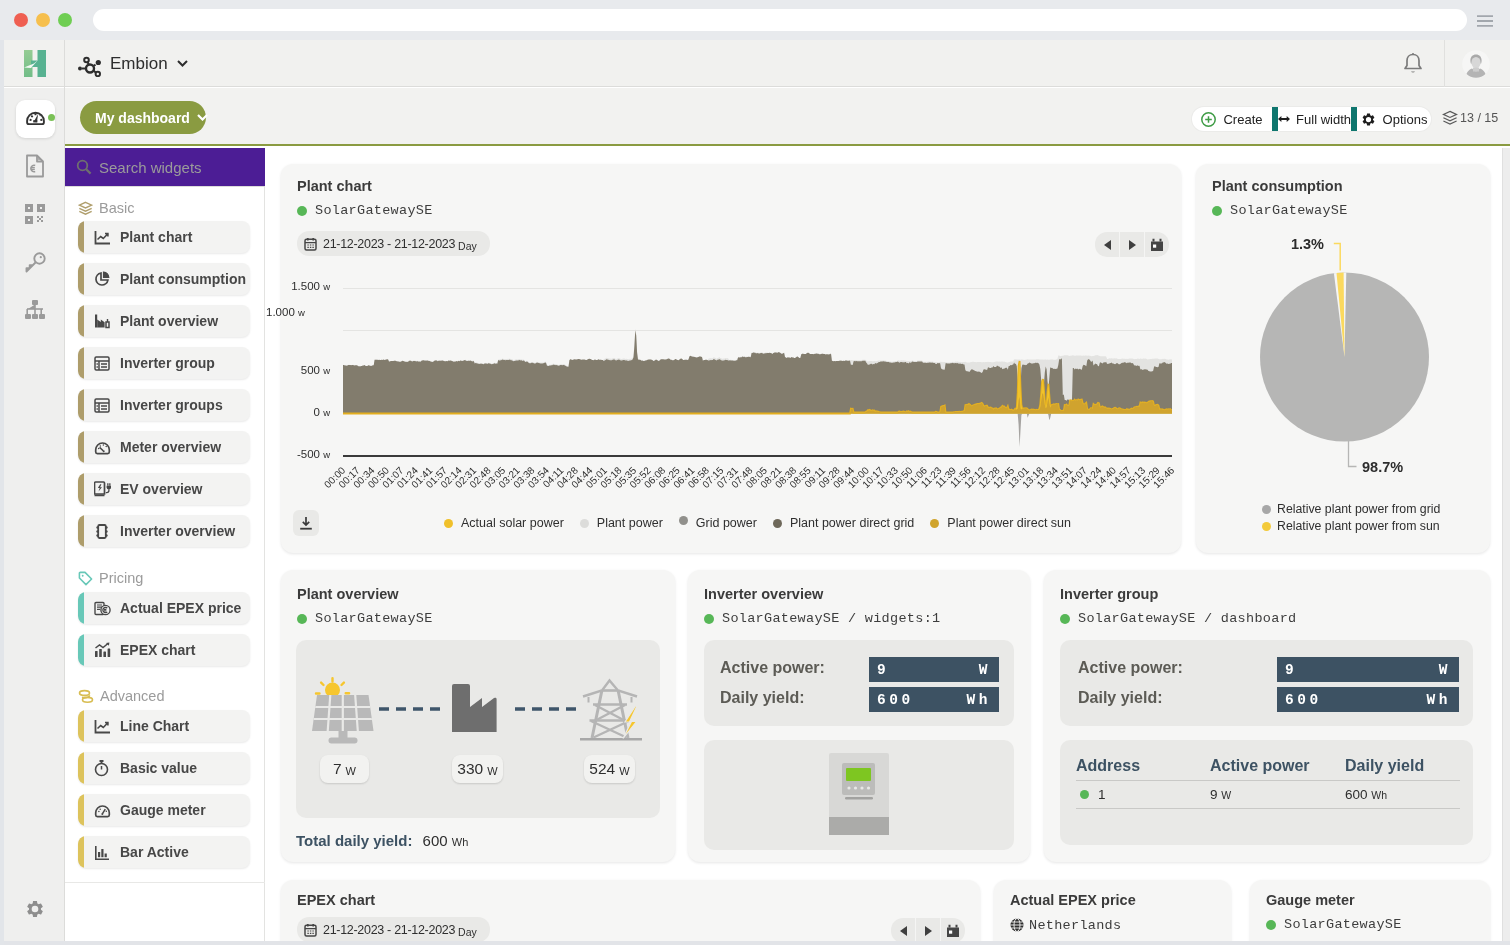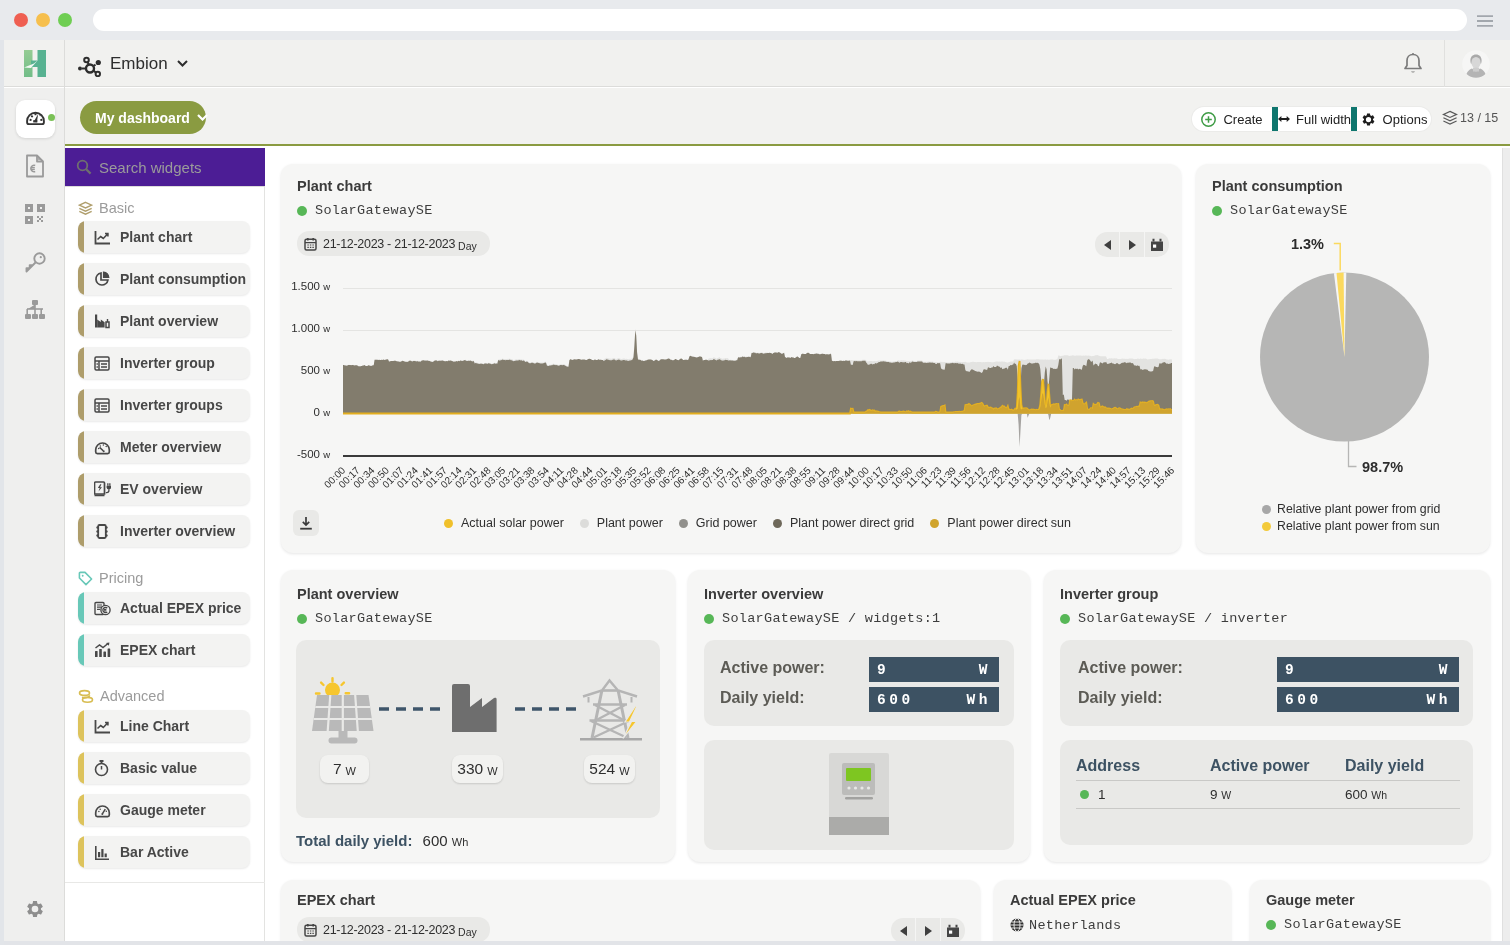--- a/index.html
+++ b/index.html
@@ -421,21 +421,21 @@
     </div>
     <div class="nseg">
       <svg width="14" height="14" viewBox="0 0 14 14">
         <path d="M1 3.5h12V13H1z" fill="#454545"></path>
         <path d="M3.5.8v2.6M10.5.8v2.6" stroke="#454545" stroke-width="2"></path>
         <rect x="3" y="6.5" width="3.2" height="3.2" fill="#fff"></rect>
       </svg>
     </div>
   </div>
 <div class="abs" style="left:266px;top:280px;width:64px;text-align:right;font-size:11.5px;color:#2e2e2e">1.500 <span style="font-size:9.5px">w</span></div>
-<div class="abs" style="left:266px;top:322px;width:64px;text-align:right;font-size:11.5px;color:#2e2e2e">1.000 <span style="font-size:9.5px">w</span></div>
+<div class="abs" style="left:266px;top:306px;width:64px;font-size:11.5px;color:#2e2e2e">1.000 <span style="font-size:9.5px">w</span></div>
 <div class="abs" style="left:266px;top:364px;width:64px;text-align:right;font-size:11.5px;color:#2e2e2e">500 <span style="font-size:9.5px">w</span></div>
 <div class="abs" style="left:266px;top:406px;width:64px;text-align:right;font-size:11.5px;color:#2e2e2e">0 <span style="font-size:9.5px">w</span></div>
 <div class="abs" style="left:266px;top:448px;width:64px;text-align:right;font-size:11.5px;color:#2e2e2e">-500 <span style="font-size:9.5px">w</span></div>
 <div class="abs" style="left:343px;top:287.5px;width:829px;height:1px;background:#e4e4e2"></div>
 <div class="abs" style="left:343px;top:329.5px;width:829px;height:1px;background:#e4e4e2"></div>
 <div class="abs" style="left:343px;top:371.5px;width:829px;height:1px;background:#e4e4e2"></div>
 <div class="abs" style="left:343px;top:455px;width:829px;height:1.5px;background:#3a3a3a"></div>
 <svg class="abs" style="left:343px;top:278px" width="831" height="180" viewBox="0 0 831 180">
     <path d="M0.0,135.5 L0.0,86.8 L0.9,86.9 L1.8,87.2 L2.7,87.4 L3.6,87.6 L4.5,87.3 L5.4,86.8 L6.3,86.7 L7.2,86.9 L8.1,87.1 L9.0,86.9 L9.9,86.7 L10.8,87.1 L11.7,87.2 L12.6,87.0 L13.5,87.1 L14.4,87.2 L15.3,88.0 L16.2,87.9 L17.1,88.3 L18.0,87.9 L18.9,88.0 L19.8,87.4 L20.7,87.3 L21.6,87.0 L22.6,87.8 L23.5,88.0 L24.4,88.0 L25.3,87.2 L26.2,87.5 L27.1,87.6 L28.0,87.9 L28.9,87.7 L29.8,87.3 L30.7,87.3 L31.6,81.7 L32.5,81.8 L33.4,81.7 L34.3,81.7 L35.2,81.9 L36.1,81.8 L37.0,82.1 L37.9,82.1 L38.8,81.7 L39.7,81.8 L40.6,81.6 L41.5,81.9 L42.4,81.7 L43.3,81.4 L44.2,81.2 L45.1,81.3 L46.0,83.3 L46.9,83.4 L47.8,83.1 L48.7,82.9 L49.6,83.1 L50.5,82.8 L51.4,82.6 L52.3,82.8 L53.2,82.9 L54.1,83.5 L55.0,83.2 L55.9,83.6 L56.8,83.7 L57.7,83.8 L58.6,83.2 L59.5,82.7 L60.4,83.0 L61.3,83.1 L62.2,83.2 L63.1,83.4 L64.0,83.3 L64.9,83.5 L65.9,82.6 L66.8,82.3 L67.7,82.3 L68.6,82.8 L69.5,83.1 L70.4,82.5 L71.3,82.6 L72.2,82.6 L73.1,82.9 L74.0,82.8 L74.9,82.8 L75.8,83.2 L76.7,83.2 L77.6,83.2 L78.5,82.2 L79.4,82.0 L80.3,81.9 L81.2,82.0 L82.1,82.3 L83.0,82.0 L83.9,82.2 L84.8,81.9 L85.7,82.6 L86.6,82.5 L87.5,83.1 L88.4,83.3 L89.3,83.5 L90.2,83.3 L91.1,82.7 L92.0,82.0 L92.9,82.0 L93.8,82.2 L94.7,82.8 L95.6,82.4 L96.5,82.3 L97.4,82.4 L98.3,82.3 L99.2,82.1 L100.1,82.3 L101.0,83.0 L101.9,83.2 L102.8,83.2 L103.7,83.1 L104.6,83.2 L105.5,82.6 L106.4,82.7 L107.3,82.4 L108.2,82.8 L109.2,82.9 L110.1,83.5 L111.0,83.7 L111.9,83.5 L112.8,83.6 L113.7,83.0 L114.6,83.6 L115.5,82.8 L116.4,83.3 L117.3,82.6 L118.2,82.7 L119.1,82.9 L120.0,82.8 L120.9,82.4 L121.8,82.0 L122.7,81.8 L123.6,82.3 L124.5,82.5 L125.4,82.1 L126.3,82.3 L127.2,82.0 L128.1,82.5 L129.0,82.5 L129.9,82.9 L130.8,82.3 L131.7,84.9 L132.6,84.3 L133.5,84.6 L134.4,84.8 L135.3,85.1 L136.2,85.3 L137.1,85.1 L138.0,85.1 L138.9,85.1 L139.8,85.4 L140.7,85.6 L141.6,85.0 L142.5,84.8 L143.4,84.9 L144.3,85.3 L145.2,84.7 L146.1,84.8 L147.0,84.9 L147.9,85.5 L148.8,85.6 L149.7,85.3 L150.6,85.2 L151.5,84.6 L152.4,85.1 L153.4,84.9 L154.3,85.1 L155.2,81.4 L156.1,81.3 L157.0,81.5 L157.9,81.1 L158.8,80.9 L159.7,80.5 L160.6,80.9 L161.5,80.9 L162.4,81.1 L163.3,80.9 L164.2,80.9 L165.1,80.8 L166.0,80.9 L166.9,80.5 L167.8,81.2 L168.7,81.1 L169.6,81.6 L170.5,82.2 L171.4,82.0 L172.3,81.6 L173.2,81.2 L174.1,81.4 L175.0,81.4 L175.9,81.1 L176.8,81.0 L177.7,81.4 L178.6,81.2 L179.5,81.8 L180.4,81.4 L181.3,82.0 L182.2,83.2 L183.1,82.9 L184.0,82.7 L184.9,83.2 L185.8,84.2 L186.7,84.4 L187.6,84.4 L188.5,83.9 L189.4,83.9 L190.3,84.1 L191.2,84.7 L192.1,84.8 L193.0,84.4 L193.9,83.8 L194.8,83.9 L195.7,84.2 L196.7,84.5 L197.6,84.6 L198.5,84.6 L199.4,84.6 L200.3,84.5 L201.2,84.2 L202.1,83.6 L203.0,84.0 L203.9,86.7 L204.8,87.1 L205.7,87.0 L206.6,86.8 L207.5,86.7 L208.4,86.4 L209.3,86.4 L210.2,85.6 L211.1,86.1 L212.0,85.9 L212.9,86.5 L213.8,86.1 L214.7,86.8 L215.6,86.9 L216.5,86.7 L217.4,86.3 L218.3,86.1 L219.2,86.4 L220.1,86.1 L221.0,86.1 L221.9,86.6 L222.8,87.2 L223.7,87.7 L224.6,88.0 L225.5,88.0 L226.4,82.2 L227.3,81.3 L228.2,81.5 L229.1,82.1 L230.0,81.8 L230.9,81.4 L231.8,81.2 L232.7,81.5 L233.6,81.5 L234.5,81.3 L235.4,81.1 L236.3,81.1 L237.2,81.6 L238.1,81.6 L239.0,81.9 L239.9,81.3 L240.9,81.8 L241.8,81.6 L242.7,81.9 L243.6,82.0 L244.5,81.4 L245.4,81.0 L246.3,80.8 L247.2,81.0 L248.1,81.3 L249.0,82.0 L249.9,82.1 L250.8,82.2 L251.7,81.5 L252.6,81.8 L253.5,81.9 L254.4,82.0 L255.3,81.3 L256.2,81.8 L257.1,81.8 L258.0,81.7 L258.9,81.9 L259.8,82.0 L260.7,81.4 L261.6,80.8 L262.5,80.5 L263.4,79.7 L264.3,79.9 L265.2,80.2 L266.1,80.4 L267.0,80.6 L267.9,80.7 L268.8,80.8 L269.7,80.3 L270.6,80.1 L271.5,80.1 L272.4,80.7 L273.3,81.0 L274.2,80.5 L275.1,80.2 L276.0,80.0 L276.9,80.6 L277.8,81.0 L278.7,81.1 L279.6,80.7 L280.5,80.5 L281.4,80.6 L282.3,80.9 L283.2,80.8 L284.2,81.1 L285.1,81.1 L286.0,81.4 L286.9,80.7 L287.8,80.9 L288.7,80.5 L289.6,80.1 L290.5,77.8 L291.4,66.5 L292.3,50.6 L293.2,55.9 L294.1,73.1 L295.0,80.0 L295.9,81.7 L296.8,81.6 L297.7,81.8 L298.6,82.6 L299.5,82.5 L300.4,82.8 L301.3,82.8 L302.2,82.5 L303.1,82.4 L304.0,81.8 L304.9,81.7 L305.8,81.4 L306.7,81.6 L307.6,81.4 L308.5,81.6 L309.4,81.9 L310.3,82.8 L311.2,82.7 L312.1,82.2 L313.0,81.5 L313.9,81.8 L314.8,82.4 L315.7,83.0 L316.6,82.6 L317.5,81.5 L318.4,81.3 L319.3,81.3 L320.2,81.3 L321.1,81.4 L322.0,81.4 L322.9,81.4 L323.8,81.2 L324.7,80.7 L325.6,80.5 L326.5,80.7 L327.5,81.7 L328.4,81.7 L329.3,82.3 L330.2,82.2 L331.1,82.1 L332.0,81.3 L332.9,81.0 L333.8,81.7 L334.7,82.0 L335.6,82.2 L336.5,81.5 L337.4,80.8 L338.3,80.5 L339.2,80.9 L340.1,81.9 L341.0,81.9 L341.9,81.8 L342.8,81.8 L343.7,81.7 L344.6,82.0 L345.5,81.4 L346.4,78.4 L347.3,77.8 L348.2,78.2 L349.1,78.4 L350.0,78.7 L350.9,78.7 L351.8,78.9 L352.7,79.2 L353.6,79.5 L354.5,79.2 L355.4,78.9 L356.3,78.4 L357.2,78.4 L358.1,78.8 L359.0,79.1 L359.9,82.7 L360.8,82.1 L361.7,82.0 L362.6,81.8 L363.5,81.8 L364.4,82.1 L365.3,80.8 L366.2,80.6 L367.1,80.1 L368.0,80.4 L368.9,80.2 L369.8,80.2 L370.7,79.3 L371.7,79.8 L372.6,80.0 L373.5,80.7 L374.4,79.9 L375.3,79.9 L376.2,79.1 L377.1,80.0 L378.0,79.9 L378.9,80.8 L379.8,80.7 L380.7,80.5 L381.6,80.4 L382.5,80.0 L383.4,80.2 L384.3,80.1 L385.2,80.5 L386.1,82.1 L387.0,81.8 L387.9,81.8 L388.8,81.9 L389.7,82.0 L390.6,82.1 L391.5,82.3 L392.4,82.2 L393.3,81.7 L394.2,81.7 L395.1,78.7 L396.0,79.1 L396.9,78.9 L397.8,78.7 L398.7,78.7 L399.6,78.0 L400.5,78.4 L401.4,78.2 L402.3,78.7 L403.2,78.6 L404.1,78.6 L405.0,78.6 L405.9,78.2 L406.8,78.4 L407.7,78.6 L408.6,74.6 L409.5,74.5 L410.4,74.0 L411.3,74.2 L412.2,74.2 L413.1,75.0 L414.0,74.5 L415.0,74.8 L415.9,74.8 L416.8,75.0 L417.7,74.4 L418.6,74.3 L419.5,74.6 L420.4,75.2 L421.3,75.0 L422.2,74.6 L423.1,74.6 L424.0,74.5 L424.9,74.5 L425.8,75.0 L426.7,74.7 L427.6,75.1 L428.5,75.2 L429.4,75.9 L430.3,75.1 L431.2,74.8 L432.1,74.2 L433.0,74.8 L433.9,74.6 L434.8,74.7 L435.7,74.1 L436.6,74.5 L437.5,74.9 L438.4,75.7 L439.3,75.8 L440.2,75.2 L441.1,74.7 L442.0,79.0 L442.9,79.6 L443.8,79.9 L444.7,79.2 L445.6,79.6 L446.5,79.4 L447.4,80.1 L448.3,79.0 L449.2,79.5 L450.1,79.2 L451.0,80.0 L451.9,79.9 L452.8,79.5 L453.7,78.8 L454.6,78.6 L455.5,79.3 L456.4,80.0 L457.3,80.0 L458.3,76.3 L459.2,75.8 L460.1,75.7 L461.0,76.0 L461.9,76.0 L462.8,76.0 L463.7,75.3 L464.6,74.8 L465.5,74.8 L466.4,75.4 L467.3,75.9 L468.2,76.1 L469.1,76.1 L470.0,76.1 L470.9,76.2 L471.8,75.8 L472.7,75.8 L473.6,75.4 L474.5,75.7 L475.4,75.8 L476.3,76.2 L477.2,76.2 L478.1,76.1 L479.0,75.8 L479.9,75.8 L480.8,76.0 L481.7,76.0 L482.6,76.4 L483.5,76.2 L484.4,76.3 L485.3,76.5 L486.2,76.3 L487.1,76.2 L488.0,75.6 L488.9,82.8 L489.8,82.9 L490.7,83.2 L491.6,83.1 L492.5,83.2 L493.4,82.9 L494.3,83.0 L495.2,82.8 L496.1,82.8 L497.0,82.5 L497.9,82.7 L498.8,82.6 L499.7,83.0 L500.6,82.8 L501.5,82.8 L502.5,82.3 L503.4,82.3 L504.3,82.6 L505.2,82.7 L506.1,82.6 L507.0,82.3 L507.9,82.1 L508.8,82.1 L509.7,82.2 L510.6,82.3 L511.5,82.1 L512.4,82.1 L513.3,82.1 L514.2,82.3 L515.1,82.3 L516.0,82.3 L516.9,82.2 L517.8,82.2 L518.7,82.1 L519.6,81.8 L520.5,81.8 L521.4,81.7 L522.3,81.7 L523.2,82.4 L524.1,83.3 L525.0,83.4 L525.9,83.3 L526.8,82.9 L527.7,83.1 L528.6,83.0 L529.5,83.2 L530.4,83.2 L531.3,83.1 L532.2,83.3 L533.1,83.3 L534.0,83.1 L534.9,82.8 L535.8,82.5 L536.7,82.5 L537.6,82.4 L538.5,82.5 L539.4,82.4 L540.3,82.3 L541.2,82.5 L542.1,82.6 L543.0,82.8 L543.9,82.9 L544.8,82.9 L545.8,83.0 L546.7,83.4 L547.6,83.5 L548.5,83.8 L549.4,83.7 L550.3,83.4 L551.2,83.5 L552.1,83.1 L553.0,83.0 L553.9,83.0 L554.8,82.5 L555.7,82.3 L556.6,82.7 L557.5,82.5 L558.4,82.3 L559.3,82.5 L560.2,82.2 L561.1,82.4 L562.0,82.6 L562.9,82.8 L563.8,83.0 L564.7,82.9 L565.6,83.1 L566.5,83.1 L567.4,82.9 L568.3,82.9 L569.2,82.6 L570.1,82.7 L571.0,82.9 L571.9,83.0 L572.8,83.1 L573.7,82.9 L574.6,82.6 L575.5,82.5 L576.4,82.6 L577.3,82.5 L578.2,82.5 L579.1,82.6 L580.0,83.8 L580.9,83.7 L581.8,83.8 L582.7,83.8 L583.6,83.8 L584.5,83.8 L585.4,83.6 L586.3,83.6 L587.2,83.5 L588.1,83.7 L589.1,83.6 L590.0,83.7 L590.9,84.1 L591.8,83.9 L592.7,84.1 L593.6,84.3 L594.5,84.0 L595.4,84.3 L596.3,84.0 L597.2,83.8 L598.1,84.0 L599.0,83.8 L599.9,84.2 L600.8,83.9 L601.7,83.9 L602.6,84.3 L603.5,84.2 L604.4,84.5 L605.3,84.5 L606.2,84.4 L607.1,84.4 L608.0,84.1 L608.9,84.3 L609.8,83.8 L610.7,84.0 L611.6,83.9 L612.5,83.5 L613.4,83.7 L614.3,83.5 L615.2,83.7 L616.1,83.9 L617.0,83.8 L617.9,84.0 L618.8,84.3 L619.7,84.0 L620.6,84.1 L621.5,84.1 L622.4,83.8 L623.3,84.3 L624.2,84.5 L625.1,84.5 L626.0,84.6 L626.9,84.4 L627.8,84.0 L628.7,84.0 L629.6,83.8 L630.5,83.8 L631.4,84.1 L632.3,84.0 L633.3,84.2 L634.2,84.1 L635.1,83.9 L636.0,83.9 L636.9,84.0 L637.8,84.1 L638.7,84.3 L639.6,84.2 L640.5,84.0 L641.4,84.2 L642.3,83.9 L643.2,83.9 L644.1,84.0 L645.0,83.7 L645.9,83.9 L646.8,84.0 L647.7,83.9 L648.6,84.2 L649.5,84.2 L650.4,84.2 L651.3,84.0 L652.2,83.7 L653.1,83.6 L654.0,83.4 L654.9,83.6 L655.8,83.8 L656.7,83.6 L657.6,83.8 L658.5,83.4 L659.4,83.4 L660.3,83.8 L661.2,83.6 L662.1,84.0 L663.0,84.1 L663.9,84.4 L664.8,84.4 L665.7,84.2 L666.6,84.1 L667.5,83.5 L668.4,83.4 L669.3,83.5 L670.2,83.5 L671.1,81.2 L672.0,81.5 L672.9,81.3 L673.8,81.4 L674.7,81.5 L675.6,81.4 L676.6,81.6 L677.5,81.8 L678.4,81.5 L679.3,81.6 L680.2,81.8 L681.1,81.9 L682.0,81.7 L682.9,81.8 L683.8,81.6 L684.7,81.3 L685.6,81.5 L686.5,81.4 L687.4,81.5 L688.3,81.6 L689.2,81.6 L690.1,81.5 L691.0,81.6 L691.9,81.5 L692.8,81.4 L693.7,81.3 L694.6,81.2 L695.5,81.3 L696.4,81.4 L697.3,81.4 L698.2,81.5 L699.1,81.5 L700.0,81.5 L700.9,81.8 L701.8,81.6 L702.7,81.6 L703.6,81.7 L704.5,81.4 L705.4,81.7 L706.3,81.7 L707.2,81.6 L708.1,81.6 L709.0,81.2 L709.9,81.4 L710.8,81.7 L711.7,81.7 L712.6,81.8 L713.5,81.3 L714.4,81.0 L715.3,77.5 L716.2,77.4 L717.1,77.9 L718.0,78.2 L718.9,77.7 L719.8,77.8 L720.8,77.5 L721.7,77.2 L722.6,77.3 L723.5,77.3 L724.4,77.3 L725.3,77.5 L726.2,78.0 L727.1,77.8 L728.0,77.8 L728.9,77.5 L729.8,77.3 L730.7,77.5 L731.6,77.8 L732.5,77.7 L733.4,77.6 L734.3,77.5 L735.2,77.4 L736.1,77.5 L737.0,77.5 L737.9,77.4 L738.8,77.7 L739.7,77.8 L740.6,77.5 L741.5,77.7 L742.4,77.5 L743.3,77.5 L744.2,77.7 L745.1,77.5 L746.0,77.7 L746.9,77.8 L747.8,78.1 L748.7,78.3 L749.6,78.0 L750.5,78.1 L751.4,77.8 L752.3,77.2 L753.2,77.2 L754.1,77.0 L755.0,77.3 L755.9,77.8 L756.8,78.1 L757.7,78.3 L758.6,78.3 L759.5,78.3 L760.4,78.2 L761.3,78.3 L762.2,78.3 L763.1,78.4 L764.1,81.1 L765.0,81.0 L765.9,80.6 L766.8,80.3 L767.7,80.4 L768.6,80.3 L769.5,80.6 L770.4,80.5 L771.3,80.2 L772.2,80.4 L773.1,80.3 L774.0,80.6 L774.9,81.1 L775.8,81.1 L776.7,80.9 L777.6,80.9 L778.5,80.7 L779.4,80.4 L780.3,80.7 L781.2,80.7 L782.1,80.7 L783.0,80.9 L783.9,80.8 L784.8,81.0 L785.7,80.7 L786.6,80.6 L787.5,80.4 L788.4,80.4 L789.3,80.6 L790.2,80.7 L791.1,81.2 L792.0,81.0 L792.9,81.0 L793.8,81.0 L794.7,80.6 L795.6,80.8 L796.5,80.9 L797.4,80.6 L798.3,80.7 L799.2,80.9 L800.1,80.6 L801.0,80.6 L801.9,80.8 L802.8,80.6 L803.7,81.1 L804.6,81.4 L805.5,81.3 L806.4,81.2 L807.4,81.1 L808.3,81.0 L809.2,80.8 L810.1,80.8 L811.0,80.7 L811.9,80.5 L812.8,80.6 L813.7,80.6 L814.6,80.6 L815.5,81.0 L816.4,81.2 L817.3,81.3 L818.2,81.3 L819.1,81.0 L820.0,80.7 L820.9,80.9 L821.8,80.8 L822.7,81.0 L823.6,81.4 L824.5,81.5 L825.4,81.7 L826.3,81.6 L827.2,81.3 L828.1,81.4 L829.0,81.3 L829.0,135.5 Z" fill="#e3e3e1"></path>
     <path d="M0.0,135.5 L0.0,135.5 L0.9,135.5 L1.8,135.5 L2.7,135.5 L3.6,135.5 L4.5,135.5 L5.4,135.5 L6.3,135.5 L7.2,135.5 L8.1,135.5 L9.0,135.5 L9.9,135.5 L10.8,135.5 L11.7,135.5 L12.6,135.5 L13.5,135.5 L14.4,135.5 L15.3,135.5 L16.2,135.5 L17.1,135.5 L18.0,135.5 L18.9,135.5 L19.8,135.5 L20.7,135.5 L21.6,135.5 L22.6,135.5 L23.5,135.5 L24.4,135.5 L25.3,135.5 L26.2,135.5 L27.1,135.5 L28.0,135.5 L28.9,135.5 L29.8,135.5 L30.7,135.5 L31.6,135.5 L32.5,135.5 L33.4,135.5 L34.3,135.5 L35.2,135.5 L36.1,135.5 L37.0,135.5 L37.9,135.5 L38.8,135.5 L39.7,135.5 L40.6,135.5 L41.5,135.5 L42.4,135.5 L43.3,135.5 L44.2,135.5 L45.1,135.5 L46.0,135.5 L46.9,135.5 L47.8,135.5 L48.7,135.5 L49.6,135.5 L50.5,135.5 L51.4,135.5 L52.3,135.5 L53.2,135.5 L54.1,135.5 L55.0,135.5 L55.9,135.5 L56.8,135.5 L57.7,135.5 L58.6,135.5 L59.5,135.5 L60.4,135.5 L61.3,135.5 L62.2,135.5 L63.1,135.5 L64.0,135.5 L64.9,135.5 L65.9,135.5 L66.8,135.5 L67.7,135.5 L68.6,135.5 L69.5,135.5 L70.4,135.5 L71.3,135.5 L72.2,135.5 L73.1,135.5 L74.0,135.5 L74.9,135.5 L75.8,135.5 L76.7,135.5 L77.6,135.5 L78.5,135.5 L79.4,135.5 L80.3,135.5 L81.2,135.5 L82.1,135.5 L83.0,135.5 L83.9,135.5 L84.8,135.5 L85.7,135.5 L86.6,135.5 L87.5,135.5 L88.4,135.5 L89.3,135.5 L90.2,135.5 L91.1,135.5 L92.0,135.5 L92.9,135.5 L93.8,135.5 L94.7,135.5 L95.6,135.5 L96.5,135.5 L97.4,135.5 L98.3,135.5 L99.2,135.5 L100.1,135.5 L101.0,135.5 L101.9,135.5 L102.8,135.5 L103.7,135.5 L104.6,135.5 L105.5,135.5 L106.4,135.5 L107.3,135.5 L108.2,135.5 L109.2,135.5 L110.1,135.5 L111.0,135.5 L111.9,135.5 L112.8,135.5 L113.7,135.5 L114.6,135.5 L115.5,135.5 L116.4,135.5 L117.3,135.5 L118.2,135.5 L119.1,135.5 L120.0,135.5 L120.9,135.5 L121.8,135.5 L122.7,135.5 L123.6,135.5 L124.5,135.5 L125.4,135.5 L126.3,135.5 L127.2,135.5 L128.1,135.5 L129.0,135.5 L129.9,135.5 L130.8,135.5 L131.7,135.5 L132.6,135.5 L133.5,135.5 L134.4,135.5 L135.3,135.5 L136.2,135.5 L137.1,135.5 L138.0,135.5 L138.9,135.5 L139.8,135.5 L140.7,135.5 L141.6,135.5 L142.5,135.5 L143.4,135.5 L144.3,135.5 L145.2,135.5 L146.1,135.5 L147.0,135.5 L147.9,135.5 L148.8,135.5 L149.7,135.5 L150.6,135.5 L151.5,135.5 L152.4,135.5 L153.4,135.5 L154.3,135.5 L155.2,135.5 L156.1,135.5 L157.0,135.5 L157.9,135.5 L158.8,135.5 L159.7,135.5 L160.6,135.5 L161.5,135.5 L162.4,135.5 L163.3,135.5 L164.2,135.5 L165.1,135.5 L166.0,135.5 L166.9,135.5 L167.8,135.5 L168.7,135.5 L169.6,135.5 L170.5,135.5 L171.4,135.5 L172.3,135.5 L173.2,135.5 L174.1,135.5 L175.0,135.5 L175.9,135.5 L176.8,135.5 L177.7,135.5 L178.6,135.5 L179.5,135.5 L180.4,135.5 L181.3,135.5 L182.2,135.5 L183.1,135.5 L184.0,135.5 L184.9,135.5 L185.8,135.5 L186.7,135.5 L187.6,135.5 L188.5,135.5 L189.4,135.5 L190.3,135.5 L191.2,135.5 L192.1,135.5 L193.0,135.5 L193.9,135.5 L194.8,135.5 L195.7,135.5 L196.7,135.5 L197.6,135.5 L198.5,135.5 L199.4,135.5 L200.3,135.5 L201.2,135.5 L202.1,135.5 L203.0,135.5 L203.9,135.5 L204.8,135.5 L205.7,135.5 L206.6,135.5 L207.5,135.5 L208.4,135.5 L209.3,135.5 L210.2,135.5 L211.1,135.5 L212.0,135.5 L212.9,135.5 L213.8,135.5 L214.7,135.5 L215.6,135.5 L216.5,135.5 L217.4,135.5 L218.3,135.5 L219.2,135.5 L220.1,135.5 L221.0,135.5 L221.9,135.5 L222.8,135.5 L223.7,135.5 L224.6,135.5 L225.5,135.5 L226.4,135.5 L227.3,135.5 L228.2,135.5 L229.1,135.5 L230.0,135.5 L230.9,135.5 L231.8,135.5 L232.7,135.5 L233.6,135.5 L234.5,135.5 L235.4,135.5 L236.3,135.5 L237.2,135.5 L238.1,135.5 L239.0,135.5 L239.9,135.5 L240.9,135.5 L241.8,135.5 L242.7,135.5 L243.6,135.5 L244.5,135.5 L245.4,135.5 L246.3,135.5 L247.2,135.5 L248.1,135.5 L249.0,135.5 L249.9,135.5 L250.8,135.5 L251.7,135.5 L252.6,135.5 L253.5,135.5 L254.4,135.5 L255.3,135.5 L256.2,135.5 L257.1,135.5 L258.0,135.5 L258.9,135.5 L259.8,135.5 L260.7,135.5 L261.6,135.5 L262.5,135.5 L263.4,135.5 L264.3,135.5 L265.2,135.5 L266.1,135.5 L267.0,135.5 L267.9,135.5 L268.8,135.5 L269.7,135.5 L270.6,135.5 L271.5,135.5 L272.4,135.5 L273.3,135.5 L274.2,135.5 L275.1,135.5 L276.0,135.5 L276.9,135.5 L277.8,135.5 L278.7,135.5 L279.6,135.5 L280.5,135.5 L281.4,135.5 L282.3,135.5 L283.2,135.5 L284.2,135.5 L285.1,135.5 L286.0,135.5 L286.9,135.5 L287.8,135.5 L288.7,135.5 L289.6,135.5 L290.5,135.5 L291.4,135.5 L292.3,135.5 L293.2,135.5 L294.1,135.5 L295.0,135.5 L295.9,135.5 L296.8,135.5 L297.7,135.5 L298.6,135.5 L299.5,135.5 L300.4,135.5 L301.3,135.5 L302.2,135.5 L303.1,135.5 L304.0,135.5 L304.9,135.5 L305.8,135.5 L306.7,135.5 L307.6,135.5 L308.5,135.5 L309.4,135.5 L310.3,135.5 L311.2,135.5 L312.1,135.5 L313.0,135.5 L313.9,135.5 L314.8,135.5 L315.7,135.5 L316.6,135.5 L317.5,135.5 L318.4,135.5 L319.3,135.5 L320.2,135.5 L321.1,135.5 L322.0,135.5 L322.9,135.5 L323.8,135.5 L324.7,135.5 L325.6,135.5 L326.5,135.5 L327.5,135.5 L328.4,135.5 L329.3,135.5 L330.2,135.5 L331.1,135.5 L332.0,135.5 L332.9,135.5 L333.8,135.5 L334.7,135.5 L335.6,135.5 L336.5,135.5 L337.4,135.5 L338.3,135.5 L339.2,135.5 L340.1,135.5 L341.0,135.5 L341.9,135.5 L342.8,135.5 L343.7,135.5 L344.6,135.5 L345.5,135.5 L346.4,135.5 L347.3,135.5 L348.2,135.5 L349.1,135.5 L350.0,135.5 L350.9,135.5 L351.8,135.5 L352.7,135.5 L353.6,135.5 L354.5,135.5 L355.4,135.5 L356.3,135.5 L357.2,135.5 L358.1,135.5 L359.0,135.5 L359.9,135.5 L360.8,135.5 L361.7,135.5 L362.6,135.5 L363.5,135.5 L364.4,135.5 L365.3,135.5 L366.2,135.5 L367.1,135.5 L368.0,135.5 L368.9,135.5 L369.8,135.5 L370.7,135.5 L371.7,135.5 L372.6,135.5 L373.5,135.5 L374.4,135.5 L375.3,135.5 L376.2,135.5 L377.1,135.5 L378.0,135.5 L378.9,135.5 L379.8,135.5 L380.7,135.5 L381.6,135.5 L382.5,135.5 L383.4,135.5 L384.3,135.5 L385.2,135.5 L386.1,135.5 L387.0,135.5 L387.9,135.5 L388.8,135.5 L389.7,135.5 L390.6,135.5 L391.5,135.5 L392.4,135.5 L393.3,135.5 L394.2,135.5 L395.1,135.5 L396.0,135.5 L396.9,135.5 L397.8,135.5 L398.7,135.5 L399.6,135.5 L400.5,135.5 L401.4,135.5 L402.3,135.5 L403.2,135.5 L404.1,135.5 L405.0,135.5 L405.9,135.5 L406.8,135.5 L407.7,135.5 L408.6,135.5 L409.5,135.5 L410.4,135.5 L411.3,135.5 L412.2,135.5 L413.1,135.5 L414.0,135.5 L415.0,135.5 L415.9,135.5 L416.8,135.5 L417.7,135.5 L418.6,135.5 L419.5,135.5 L420.4,135.5 L421.3,135.5 L422.2,135.5 L423.1,135.5 L424.0,135.5 L424.9,135.5 L425.8,135.5 L426.7,135.5 L427.6,135.5 L428.5,135.5 L429.4,135.5 L430.3,135.5 L431.2,135.5 L432.1,135.5 L433.0,135.5 L433.9,135.5 L434.8,135.5 L435.7,135.5 L436.6,135.5 L437.5,135.5 L438.4,135.5 L439.3,135.5 L440.2,135.5 L441.1,135.5 L442.0,135.5 L442.9,135.5 L443.8,135.5 L444.7,135.5 L445.6,135.5 L446.5,135.5 L447.4,135.5 L448.3,135.5 L449.2,135.5 L450.1,135.5 L451.0,135.5 L451.9,135.5 L452.8,135.5 L453.7,135.5 L454.6,135.5 L455.5,135.5 L456.4,135.5 L457.3,135.5 L458.3,135.5 L459.2,135.5 L460.1,135.5 L461.0,135.5 L461.9,135.5 L462.8,135.5 L463.7,135.5 L464.6,135.5 L465.5,135.5 L466.4,135.5 L467.3,135.5 L468.2,135.5 L469.1,135.5 L470.0,135.5 L470.9,135.5 L471.8,135.5 L472.7,135.5 L473.6,135.5 L474.5,135.5 L475.4,135.5 L476.3,135.5 L477.2,135.5 L478.1,135.5 L479.0,135.5 L479.9,135.5 L480.8,135.5 L481.7,135.5 L482.6,135.5 L483.5,135.5 L484.4,135.5 L485.3,135.5 L486.2,135.5 L487.1,135.5 L488.0,135.5 L488.9,135.5 L489.8,135.5 L490.7,135.5 L491.6,135.5 L492.5,135.5 L493.4,135.5 L494.3,135.5 L495.2,135.5 L496.1,135.5 L497.0,135.5 L497.9,135.5 L498.8,135.5 L499.7,135.5 L500.6,135.5 L501.5,135.5 L502.5,135.5 L503.4,135.5 L504.3,135.5 L505.2,135.5 L506.1,135.5 L507.0,135.5 L507.9,135.5 L508.8,135.5 L509.7,135.5 L510.6,135.5 L511.5,135.5 L512.4,135.5 L513.3,135.5 L514.2,135.5 L515.1,135.5 L516.0,135.5 L516.9,135.5 L517.8,135.5 L518.7,135.5 L519.6,135.5 L520.5,135.5 L521.4,135.5 L522.3,135.5 L523.2,135.5 L524.1,135.5 L525.0,135.5 L525.9,135.5 L526.8,135.5 L527.7,135.5 L528.6,135.5 L529.5,135.5 L530.4,135.5 L531.3,135.5 L532.2,135.5 L533.1,135.5 L534.0,135.5 L534.9,135.5 L535.8,135.5 L536.7,135.5 L537.6,135.5 L538.5,135.5 L539.4,135.5 L540.3,135.5 L541.2,135.5 L542.1,135.5 L543.0,135.5 L543.9,135.5 L544.8,135.5 L545.8,135.5 L546.7,135.5 L547.6,135.5 L548.5,135.5 L549.4,135.5 L550.3,135.5 L551.2,135.5 L552.1,135.5 L553.0,135.5 L553.9,135.5 L554.8,135.5 L555.7,135.5 L556.6,135.5 L557.5,135.5 L558.4,135.5 L559.3,135.5 L560.2,135.5 L561.1,135.5 L562.0,135.5 L562.9,135.5 L563.8,135.5 L564.7,135.5 L565.6,135.5 L566.5,135.5 L567.4,135.5 L568.3,135.5 L569.2,135.5 L570.1,135.5 L571.0,135.5 L571.9,135.5 L572.8,135.5 L573.7,135.5 L574.6,135.5 L575.5,135.5 L576.4,135.5 L577.3,135.5 L578.2,135.5 L579.1,135.5 L580.0,135.5 L580.9,135.5 L581.8,135.5 L582.7,135.5 L583.6,135.5 L584.5,135.5 L585.4,135.5 L586.3,135.5 L587.2,135.5 L588.1,135.5 L589.1,135.5 L590.0,135.5 L590.9,135.5 L591.8,135.5 L592.7,135.5 L593.6,135.5 L594.5,135.5 L595.4,135.5 L596.3,135.5 L597.2,135.5 L598.1,135.5 L599.0,135.5 L599.9,135.5 L600.8,135.5 L601.7,135.5 L602.6,135.5 L603.5,135.5 L604.4,135.5 L605.3,135.5 L606.2,135.5 L607.1,135.5 L608.0,135.5 L608.9,135.5 L609.8,135.5 L610.7,135.5 L611.6,135.5 L612.5,135.5 L613.4,135.5 L614.3,135.5 L615.2,135.5 L616.1,135.5 L617.0,135.5 L617.9,135.5 L618.8,135.5 L619.7,135.5 L620.6,135.5 L621.5,135.5 L622.4,135.5 L623.3,135.5 L624.2,135.5 L625.1,135.5 L626.0,135.5 L626.9,135.5 L627.8,135.5 L628.7,135.5 L629.6,135.5 L630.5,135.5 L631.4,135.5 L632.3,135.5 L633.3,135.5 L634.2,135.5 L635.1,135.5 L636.0,135.5 L636.9,135.5 L637.8,135.5 L638.7,135.5 L639.6,135.5 L640.5,135.5 L641.4,135.5 L642.3,135.5 L643.2,135.5 L644.1,135.5 L645.0,135.5 L645.9,135.5 L646.8,135.5 L647.7,135.5 L648.6,135.5 L649.5,135.5 L650.4,135.5 L651.3,135.5 L652.2,135.5 L653.1,135.5 L654.0,135.5 L654.9,135.5 L655.8,135.5 L656.7,135.5 L657.6,135.5 L658.5,135.5 L659.4,135.5 L660.3,135.5 L661.2,135.5 L662.1,135.5 L663.0,135.5 L663.9,135.5 L664.8,135.5 L665.7,135.5 L666.6,135.5 L667.5,135.5 L668.4,135.5 L669.3,135.5 L670.2,135.5 L671.1,135.5 L672.0,135.5 L672.9,135.5 L673.8,135.5 L674.7,136.1 L675.6,146.6 L676.6,168.9 L677.5,152.3 L678.4,136.9 L679.3,135.5 L680.2,135.5 L681.1,135.5 L682.0,135.5 L682.9,135.5 L683.8,135.8 L684.7,139.7 L685.6,137.3 L686.5,135.5 L687.4,135.5 L688.3,135.5 L689.2,135.5 L690.1,135.5 L691.0,135.5 L691.9,135.5 L692.8,135.5 L693.7,135.5 L694.6,135.5 L695.5,135.5 L696.4,135.5 L697.3,135.5 L698.2,135.5 L699.1,135.5 L700.0,135.5 L700.9,135.5 L701.8,135.5 L702.7,135.5 L703.6,135.5 L704.5,135.5 L705.4,136.7 L706.3,142.3 L707.2,140.1 L708.1,135.9 L709.0,135.5 L709.9,135.5 L710.8,135.5 L711.7,135.5 L712.6,135.5 L713.5,135.5 L714.4,135.5 L715.3,135.5 L716.2,135.5 L717.1,135.5 L718.0,135.5 L718.9,135.5 L719.8,135.5 L720.8,135.5 L721.7,135.5 L722.6,135.5 L723.5,135.5 L724.4,135.5 L725.3,135.5 L726.2,135.5 L727.1,135.5 L728.0,135.5 L728.9,135.5 L729.8,135.5 L730.7,135.5 L731.6,135.5 L732.5,135.5 L733.4,135.5 L734.3,135.5 L735.2,135.5 L736.1,135.5 L737.0,135.5 L737.9,135.5 L738.8,135.5 L739.7,135.5 L740.6,135.5 L741.5,135.5 L742.4,135.5 L743.3,135.5 L744.2,135.5 L745.1,135.5 L746.0,135.5 L746.9,135.5 L747.8,135.5 L748.7,135.5 L749.6,135.5 L750.5,135.5 L751.4,135.5 L752.3,135.5 L753.2,135.5 L754.1,135.5 L755.0,135.5 L755.9,135.5 L756.8,135.5 L757.7,135.5 L758.6,135.5 L759.5,135.5 L760.4,135.5 L761.3,135.5 L762.2,135.5 L763.1,135.5 L764.1,135.5 L765.0,135.5 L765.9,135.5 L766.8,135.5 L767.7,135.5 L768.6,135.5 L769.5,135.5 L770.4,135.5 L771.3,135.5 L772.2,135.5 L773.1,135.5 L774.0,135.5 L774.9,135.5 L775.8,135.5 L776.7,135.5 L777.6,135.5 L778.5,135.5 L779.4,135.5 L780.3,135.5 L781.2,135.5 L782.1,135.5 L783.0,135.5 L783.9,135.5 L784.8,135.5 L785.7,135.5 L786.6,135.5 L787.5,135.5 L788.4,135.5 L789.3,135.5 L790.2,135.5 L791.1,135.5 L792.0,135.5 L792.9,135.5 L793.8,135.5 L794.7,135.5 L795.6,135.5 L796.5,135.5 L797.4,135.5 L798.3,135.5 L799.2,135.5 L800.1,135.5 L801.0,135.5 L801.9,135.5 L802.8,135.5 L803.7,135.5 L804.6,135.5 L805.5,135.5 L806.4,135.5 L807.4,135.5 L808.3,135.5 L809.2,135.5 L810.1,135.5 L811.0,135.5 L811.9,135.5 L812.8,135.5 L813.7,135.5 L814.6,135.5 L815.5,135.5 L816.4,135.5 L817.3,135.5 L818.2,135.5 L819.1,135.5 L820.0,135.5 L820.9,135.5 L821.8,135.5 L822.7,135.5 L823.6,135.5 L824.5,135.5 L825.4,135.5 L826.3,135.5 L827.2,135.5 L828.1,135.5 L829.0,135.5 L829.0,135.5 Z" fill="#a5a3a0"></path>
@@ -511,21 +511,21 @@
   </svg>
 <div class="abs" style="left:343px;top:516px;width:829px;display:flex;justify-content:center;gap:16px;align-items:center">
     <div style="display:flex;align-items:center;gap:8px">
       <div style="width:9px;height:9px;border-radius:50%;background:#f0c02a"></div>
       <span style="font-size:12.5px;color:#2f2f2f">Actual solar power</span>
     </div>
     <div style="display:flex;align-items:center;gap:8px">
       <div style="width:9px;height:9px;border-radius:50%;background:#dcdcda"></div>
       <span style="font-size:12.5px;color:#2f2f2f">Plant power</span>
     </div>
-    <div style="display:flex;align-items:center;gap:8px">
+    <div style="display:flex;gap:8px">
       <div style="width:9px;height:9px;border-radius:50%;background:#91908c"></div>
       <span style="font-size:12.5px;color:#2f2f2f">Grid power</span>
     </div>
     <div style="display:flex;align-items:center;gap:8px">
       <div style="width:9px;height:9px;border-radius:50%;background:#6e685a"></div>
       <span style="font-size:12.5px;color:#2f2f2f">Plant power direct grid</span>
     </div>
     <div style="display:flex;align-items:center;gap:8px">
       <div style="width:9px;height:9px;border-radius:50%;background:#d0a42c"></div>
       <span style="font-size:12.5px;color:#2f2f2f">Plant power direct sun</span>
@@ -643,21 +643,21 @@
       <circle cx="26.5" cy="35" r="1.6"></circle>
       <circle cx="33" cy="35" r="1.6"></circle>
       <circle cx="39.5" cy="35" r="1.6"></circle>
     </g>
 <rect x="16" y="44" width="28" height="2.6" rx="1.3" fill="#a2a2a0"></rect>
 </svg>
 <div class="abs card" style="left:1044px;top:570px;width:446px;height:292px"></div>
 <div class="abs ctitle" style="left:1060px;top:586px">Inverter group</div>
 <div class="abs devrow" style="left:1060px;top:611px">
     <div class="gdot"></div>
-    <span class="devname">SolarGatewaySE / inverter</span>
+    <span class="devname">SolarGatewaySE / dashboard</span>
   </div>
 <div class="abs ipanel" style="left:1060px;top:640px;width:413px;height:86px"></div>
 <div class="abs plabel" style="left:1078px;top:659px">Active power:</div>
 <div class="abs plabel" style="left:1078px;top:689px">Daily yield:</div>
 <div class="abs vbar" style="left:1277px;top:657px;width:182px">
     <span>9</span>
     <span>W</span>
   </div>
 <div class="abs vbar" style="left:1277px;top:687px;width:182px">
     <span>600</span>

